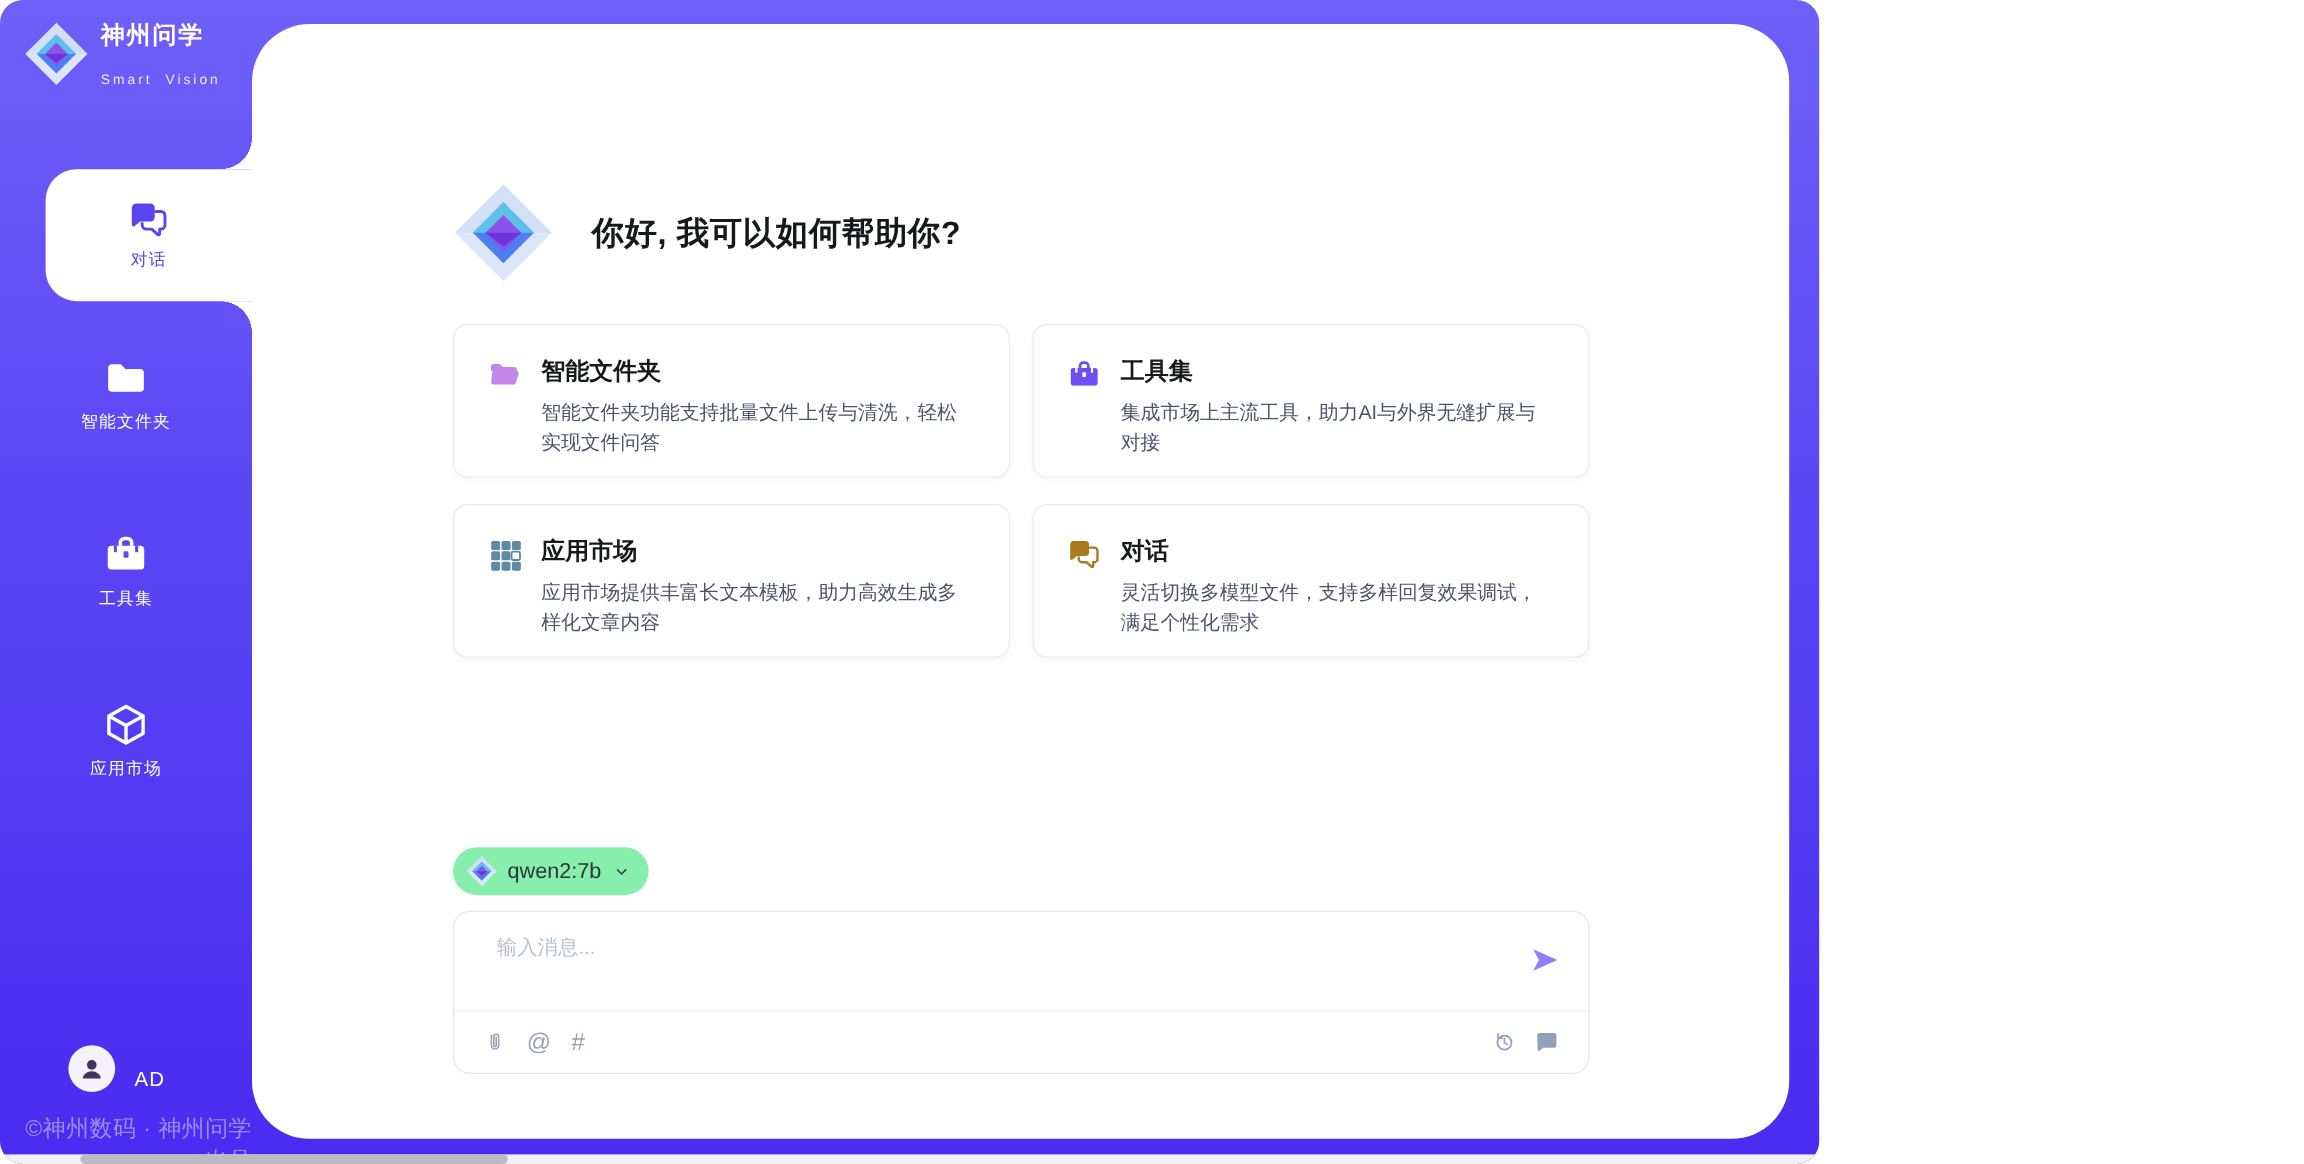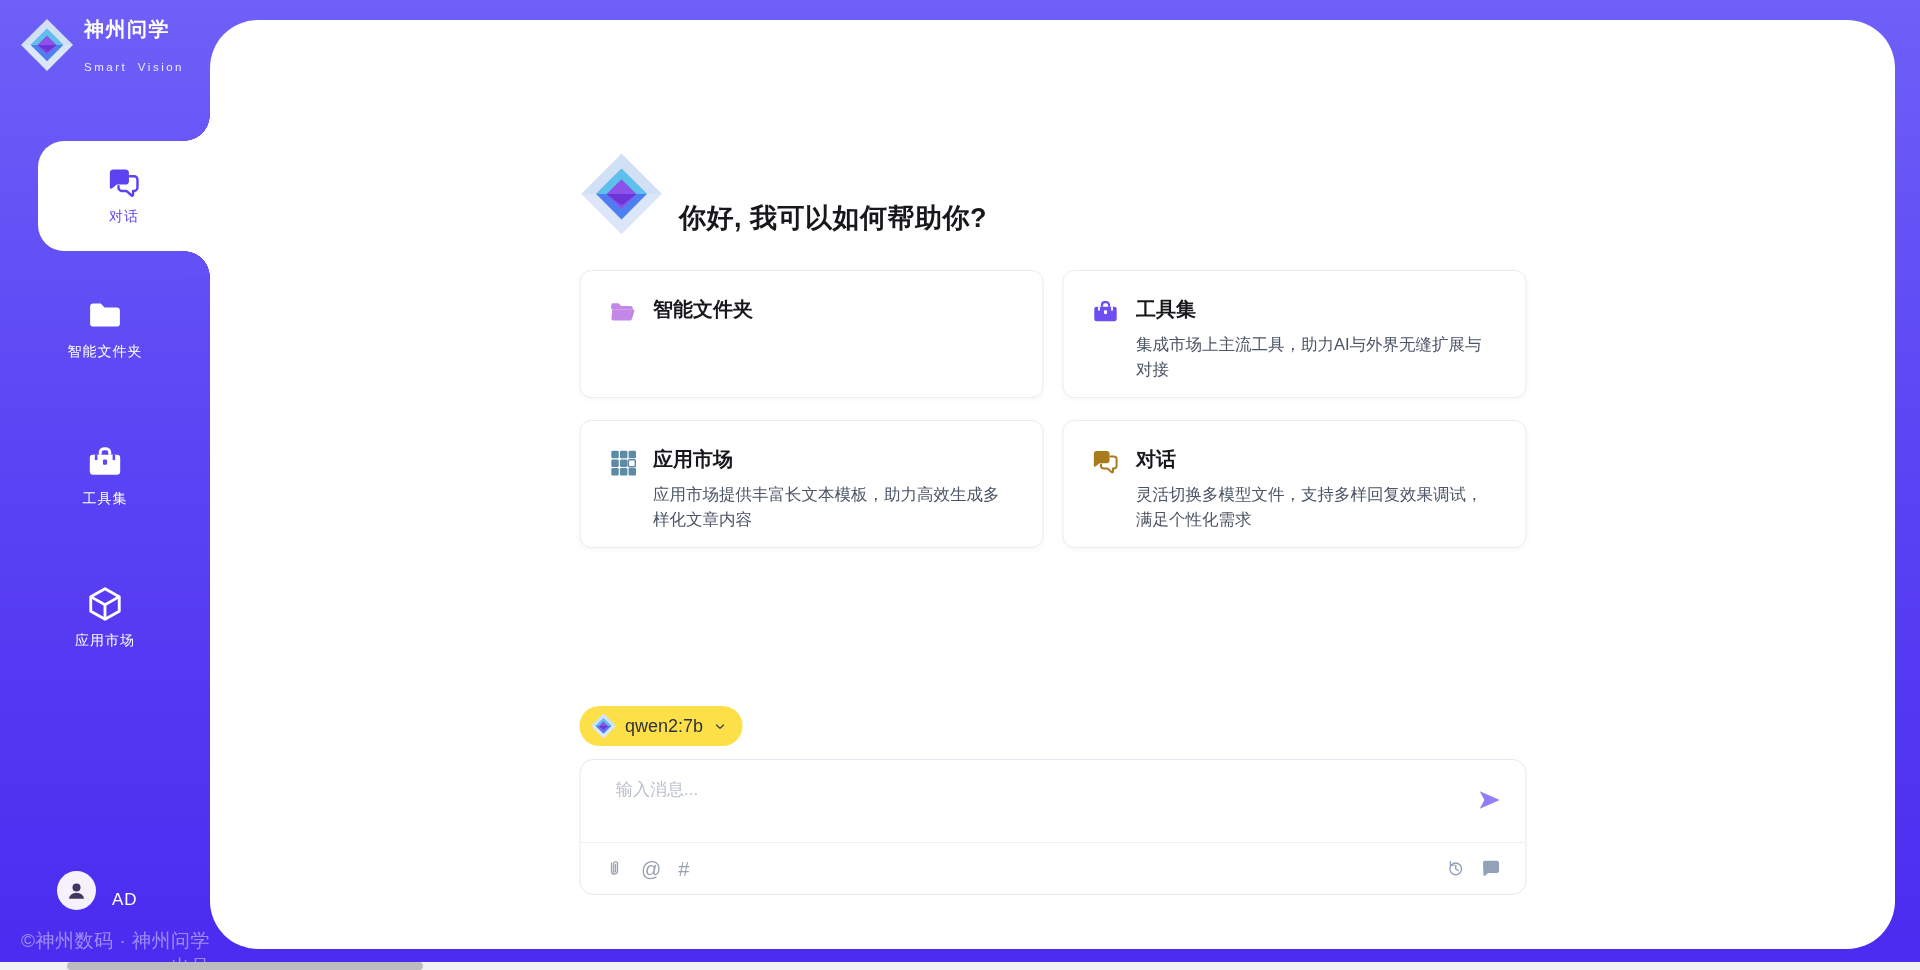--- a/index.html
+++ b/index.html
@@ -1,19 +1,19 @@
 <!DOCTYPE html>
 <html><head>
 <meta charset="utf-8">
 <style>
   * { margin:0; padding:0; box-sizing:border-box; }
   html,body { width:1920px; height:970px; overflow:hidden; }
   body { font-family:"Liberation Sans","DejaVu Sans",sans-serif; }
-  .app { position:relative; width:1920px; height:970px; overflow:hidden;
-         background:linear-gradient(180deg,#6f60f8 0%,#5b45f4 45%,#4a2bf0 100%); }
+  .app { position:relative; width:1516px; height:970px; overflow:hidden;
+         background:linear-gradient(180deg,#6f60f8 0%,#5b45f4 45%,#4a2bf0 100%);border-radius:19px; }
 
   
   .sidebar { position:absolute; left:0; top:0; width:210px; height:100%; }
   .brand { position:absolute; top:16px; left:20px; display:flex; align-items:center; gap:10px; }
   .brand-diamond { width:54px; height:54px; }
   .brand-name { font-size:20px; font-weight:700; color:#fff; letter-spacing:1.5px; }
   .brand-subtitle { font-size:11.5px; color:#edeaff; letter-spacing:2.5px; margin-top:18px; word-spacing:5px; }
 
   .nav-item { position:absolute; left:0; width:210px; display:flex; flex-direction:column;
               align-items:center; gap:9px; color:#fff; font-size:14px; letter-spacing:1px; cursor:pointer; }
@@ -35,34 +35,34 @@
   .avatar svg { width:23px; height:23px; }
   .user-name { color:#fff; font-size:17px; letter-spacing:1px; }
   .copyright { position:absolute; top:928px; left:12px; font-size:19px;
                color:rgba(255,255,255,.45); letter-spacing:.5px;text-align:right; }
 
   
   .panel { position:absolute; left:210px; top:20px; right:25px; bottom:21px;
            background:#fff; border-radius:48px; }
   .content { position:absolute; left:50%; transform:translateX(-50%); width:947px; top:0; bottom:0; }
 
-  .greeting { margin-top:132px; display:flex; align-items:flex-end; gap:16px; }
+  .greeting { margin-top:132px; display:flex; align-items:center; gap:32px; }
   .greeting-diamond { width:84px; height:84px; }
   .greeting h1 { font-size:27px; font-weight:700; color:#17181c; letter-spacing:.5px; }
 
   .cards { margin-top:34px; display:grid; grid-template-columns:1fr 1fr; column-gap:19px; row-gap:22px; }
   .card { background:#fff; border:1px solid #e9ebf3; border-radius:12px; padding:25px 28px;
           display:flex; gap:17px; height:128px; cursor:pointer; box-shadow:0 2px 6px rgba(20,30,60,.03); }
   .card-icon { flex:0 0 28px; height:28px; margin-top:2px; }
   .card-icon svg { width:28px; height:28px; }
   .card-title { font-size:20px; font-weight:700; color:#17181c; }
   .card-desc { margin-top:9px; font-size:16.5px; line-height:1.52; color:#4b5566; }
 
   .model-pill { margin-top:158px; display:inline-flex; align-items:center; gap:9px;
-                background:#fde047; border-radius:21px; padding:7px 15px 7px 11px; cursor:pointer; }
+                background:#86efac; border-radius:21px; padding:7px 15px 7px 11px; cursor:pointer; }
   .model-pill .pill-diamond { width:26px; height:26px; }
   .model-name { font-size:18px; color:#2e323b; }
   .chevron { width:15px; height:15px; color:#3c4049; }
 
   .composer { margin-top:13px; position:relative; height:136px; background:#fff;
               border:1px solid #e4e7ef; border-radius:14px; }
   .composer-input { position:absolute; top:0; left:0; right:64px; height:82px; padding:18px 0 0 36px;
                     border:none; outline:none; resize:none; background:transparent;
                     font-family:inherit; font-size:17px; color:#333; }
   .composer-input::placeholder { color:#b9bfcc; }
@@ -229,20 +229,21 @@
 
       <div class="cards">
         <div class="card">
           <span class="card-icon" style="color:#c387e8">
             <svg>
                 <use href="#sym-folder-open" xlink:href="#sym-folder-open"></use>
               </svg>
           </span>
           <div>
             <div class="card-title">智能文件夹</div>
+            <div class="card-desc">智能文件夹功能支持批量文件上传与清洗，轻松实现文件问答</div>
           </div>
         </div>
         <div class="card">
           <span class="card-icon" style="color:#6d4ef2">
             <svg style="--slit:#ffffff">
                 <use href="#sym-toolbox" xlink:href="#sym-toolbox"></use>
               </svg>
           </span>
           <div>
             <div class="card-title">工具集</div>

